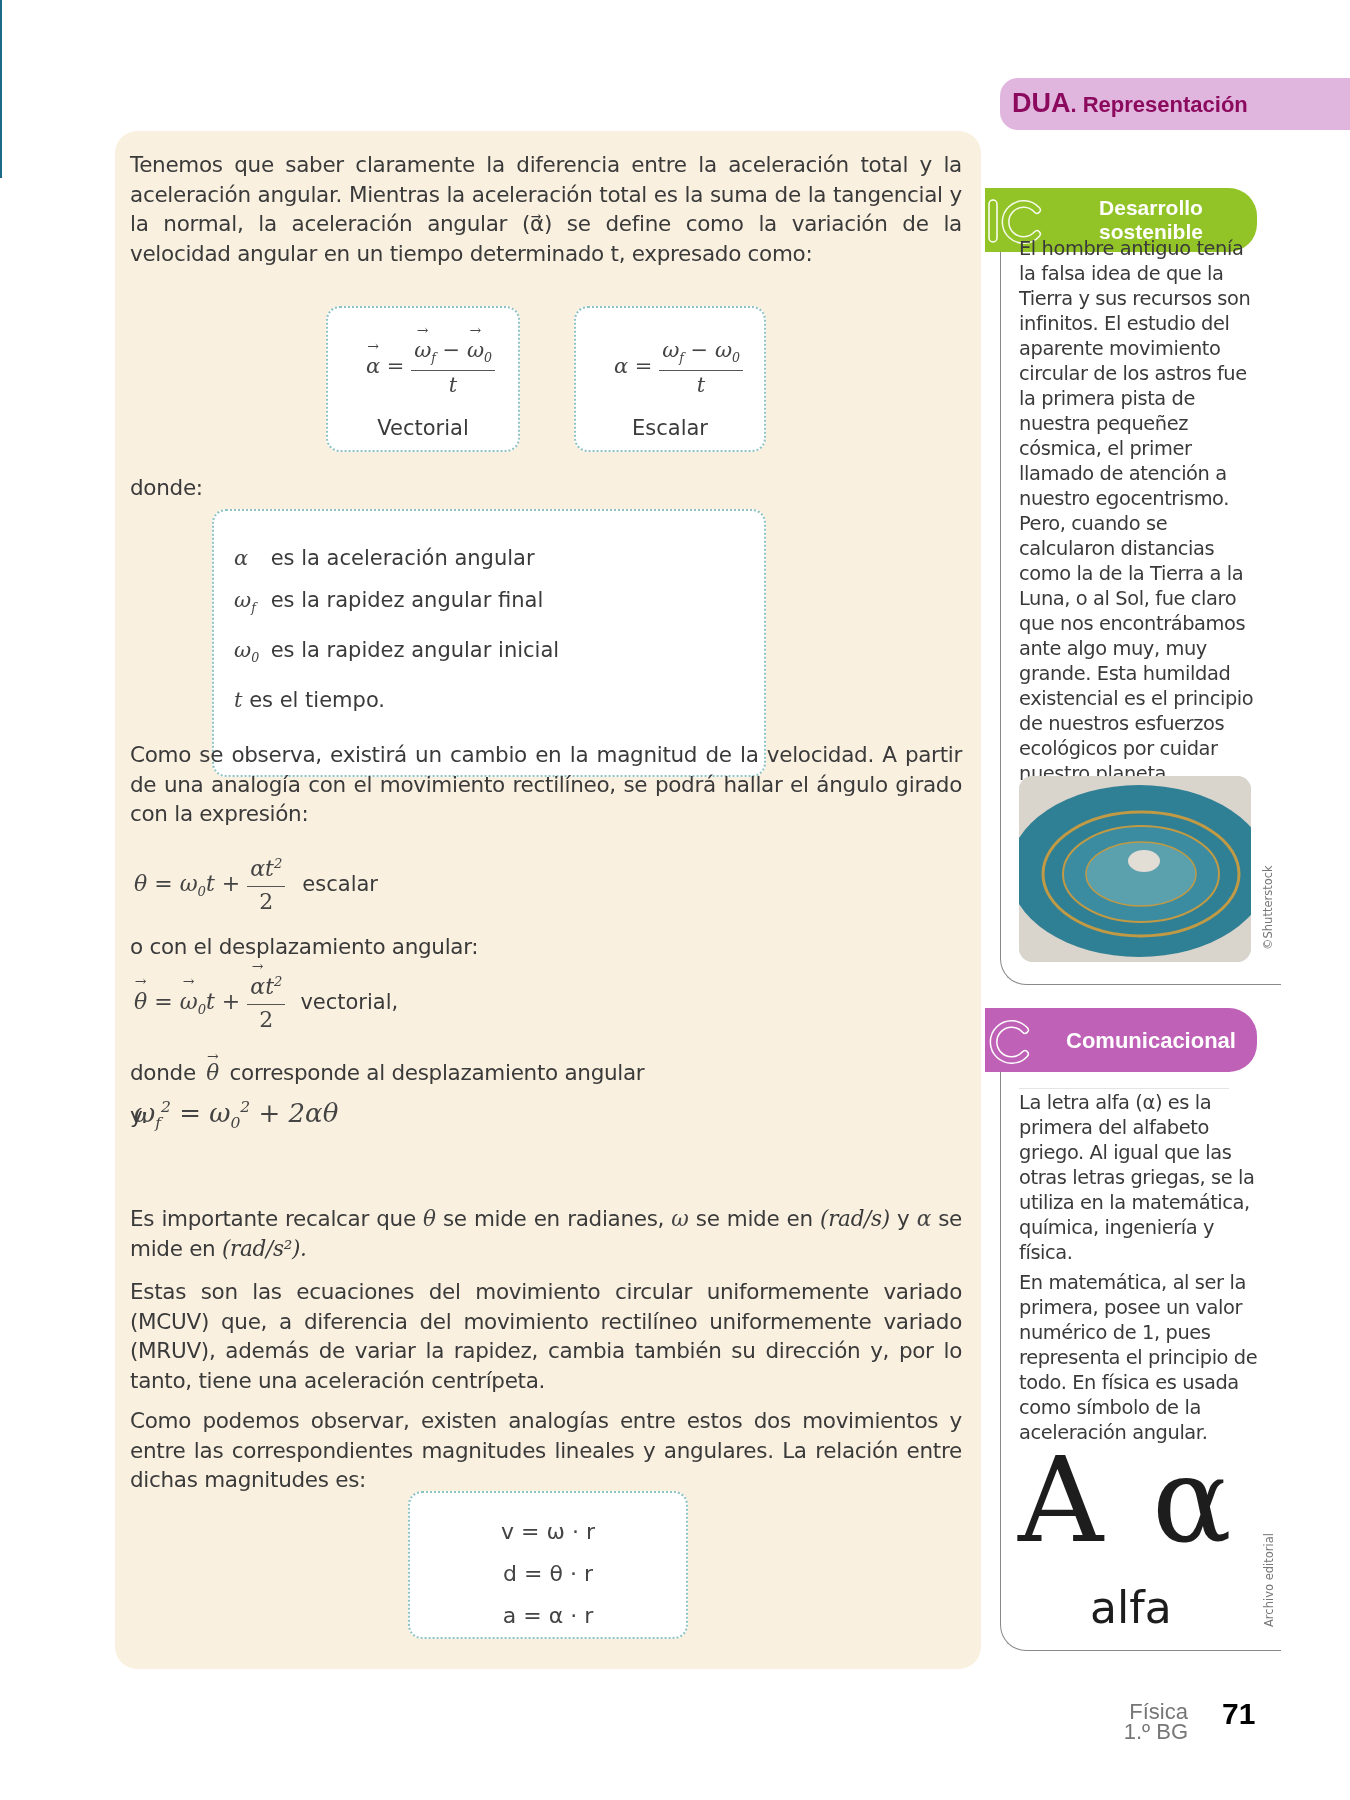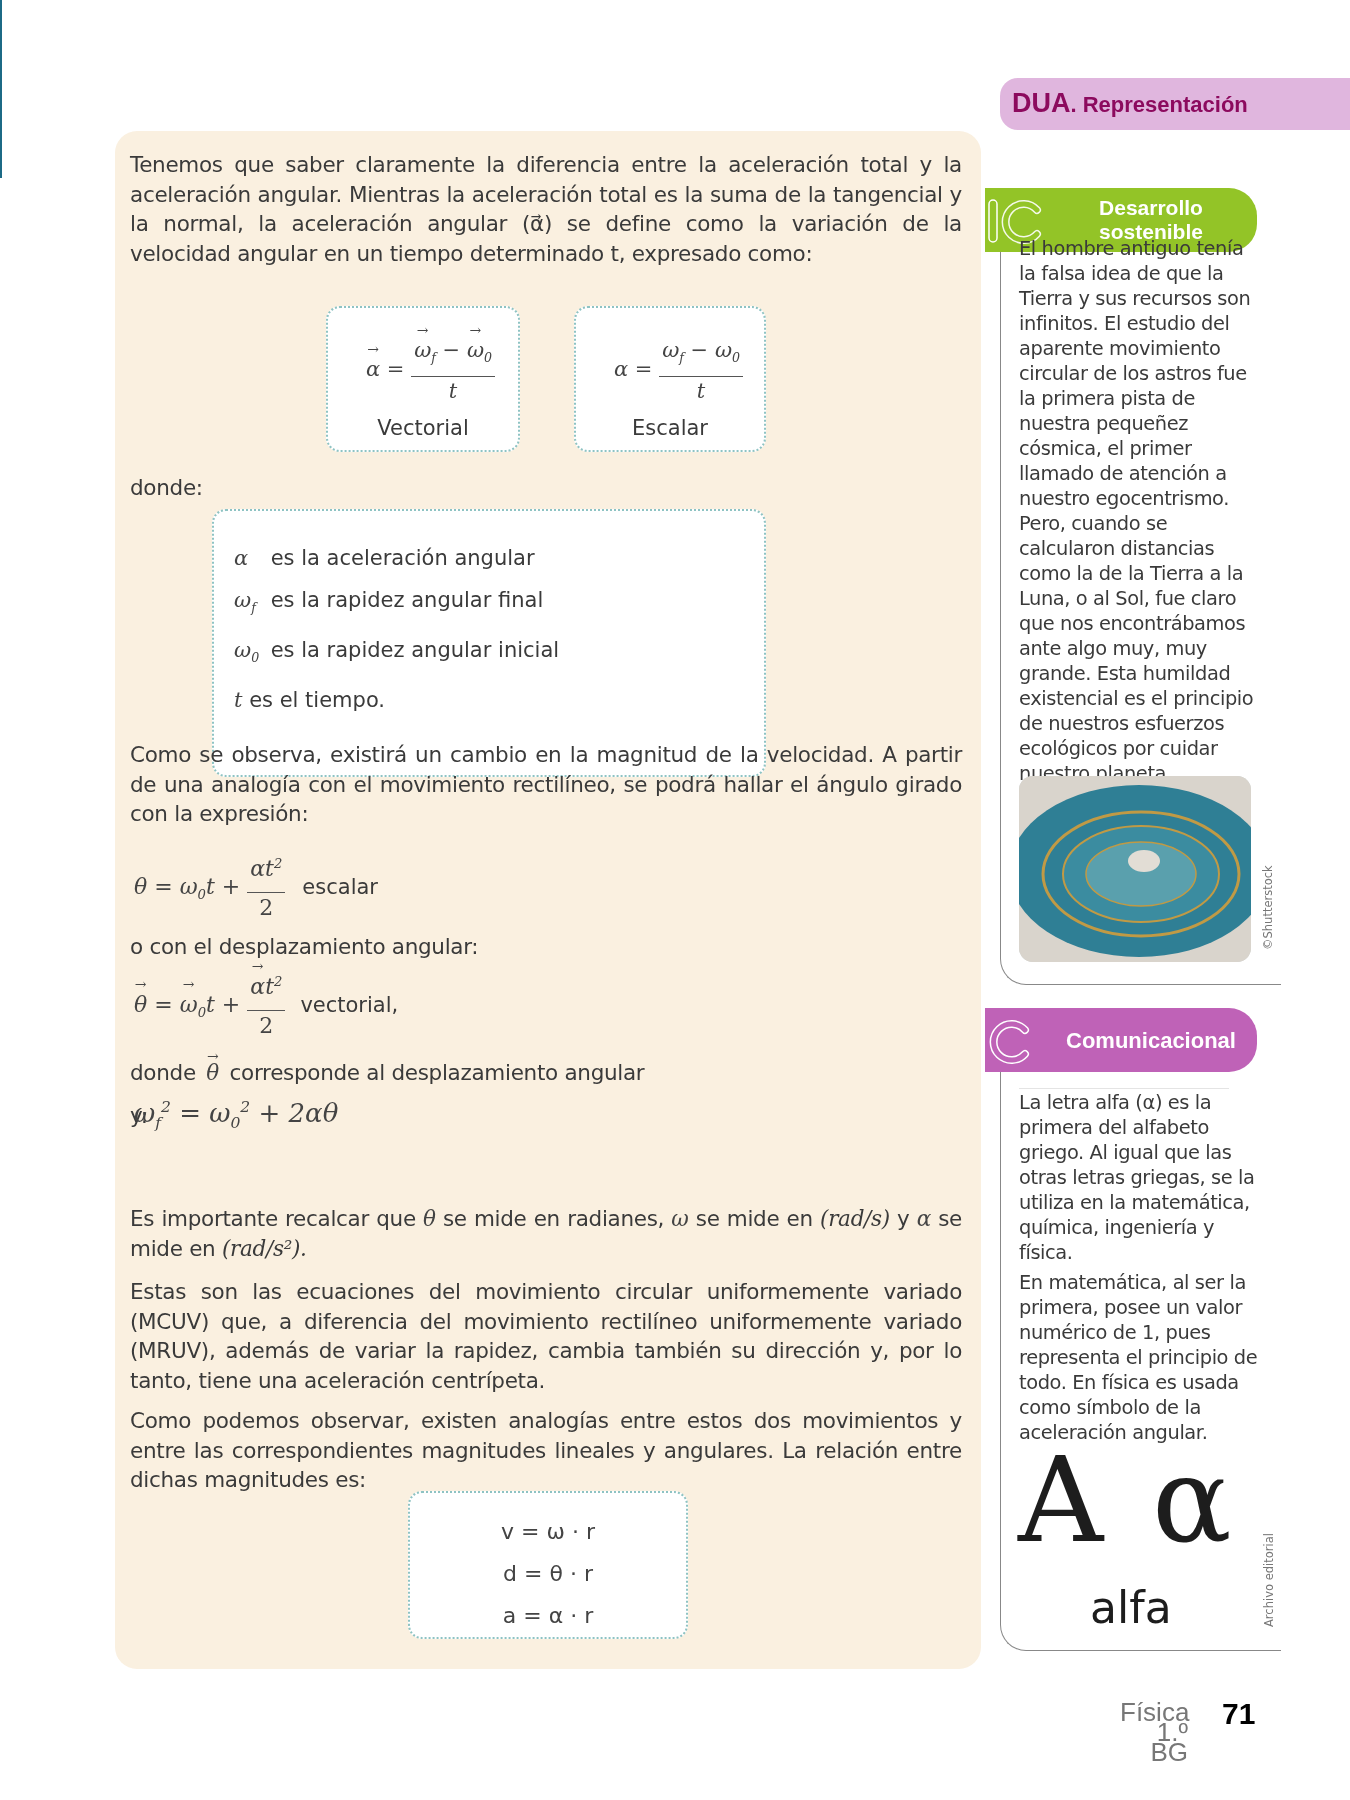--- a/index.html
+++ b/index.html
@@ -4,39 +4,39 @@
 <style>
   html,body{margin:0;padding:0;}
   body{width:1350px;height:1800px;position:relative;background:#ffffff;font-family:"DejaVu Sans","Liberation Sans",sans-serif;color:#3a3a3a;overflow:hidden;}
   .edge-bar{position:absolute;left:0;top:0;width:2px;height:178px;background:#1c6a86;}
   .main-panel{position:absolute;left:115px;top:131px;width:866px;height:1538px;background:#faf0e0;border-radius:22px;}
   .para{position:absolute;left:130px;width:832px;font-size:21.5px;line-height:29.5px;text-align:justify;color:#3a3a3a;letter-spacing:-0.3px;}
   .para i{font-family:"DejaVu Serif",serif;}
   .math{font-family:"DejaVu Serif","Liberation Serif",serif;font-style:italic;color:#444;}
   .dotbox{position:absolute;background:#ffffff;border:2px dotted #8ec3c3;border-radius:14px;box-sizing:border-box;}
   .frac{display:inline-flex;flex-direction:column;align-items:center;vertical-align:middle;}
-  .frac .num{border-bottom:1.5px solid #555;padding:0 3px 11px 3px;}
+  .frac .num{border-bottom:1.5px solid #555;padding:0 3px 5px 3px;}
   .frac .den{padding-top:2px;}
   .vec{position:relative;display:inline-block;}
   .vec::before{content:"→";position:absolute;top:-16px;left:0;right:0;text-align:center;font-size:14px;font-style:normal;}
   .label{position:absolute;font-size:21px;color:#3a3a3a;text-align:center;}
   sub,sup{font-size:60%;}
   
   .dua{position:absolute;left:1000px;top:78px;width:350px;height:52px;background:#e0b6de;border-radius:18px 0 0 18px;}
   .dua-bold{position:absolute;left:12px;top:10px;font-family:"Liberation Sans",sans-serif;font-weight:bold;font-size:27px;color:#8c0a5e;}
   .dua-rest{font-family:"Liberation Sans",sans-serif;font-weight:bold;font-size:22px;color:#8c0a5e;}
   .tab{position:absolute;left:985px;width:272px;border-radius:0 28px 28px 0;color:#ffffff;font-family:"Liberation Sans",sans-serif;font-weight:bold;text-align:center;}
   .tab-green{top:156px;height:64px;background:#93c427;margin-top:32px;}
   .tab-purple{top:1008px;height:64px;background:#bf62b7;}
   .tab-text{position:absolute;left:60px;right:0;text-align:center;}
   .bracket{position:absolute;left:1000px;width:280px;border-left:1.5px solid #888;border-bottom:1.5px solid #888;border-radius:0 0 0 26px;}
   .side-text{position:absolute;left:1019px;width:240px;font-size:19.4px;line-height:25px;color:#3a3a3a;letter-spacing:-0.4px;}
   .credit{position:absolute;font-size:11.5px;color:#777;transform:rotate(-90deg);transform-origin:left top;white-space:nowrap;}
   .photo{position:absolute;left:1019px;top:776px;width:232px;height:186px;border-radius:14px;overflow:hidden;background:#cfd6d8;}
-  .footer-sub{position:absolute;font-family:"Liberation Sans",sans-serif;font-size:26px;color:#777;text-align:right;line-height:20px;}
+  .footer-sub{position:absolute;font-family:"Liberation Sans",sans-serif;font-size:22px;color:#777;text-align:right;line-height:20px;}
   .footer-num{position:absolute;left:1222px;top:1697px;font-family:"Liberation Sans",sans-serif;font-weight:bold;font-size:30px;color:#000000;}
 </style>
 </head>
 <body>
 
 <div class="edge-bar"></div>
 
 <div class="main-panel"></div>
 
 <div class="para" style="top:150px;">Tenemos que saber claramente la diferencia entre la aceleración total y la aceleración angular. Mientras la aceleración total es la suma de la tangencial y la normal, la aceleración angular (α⃗) se define como la variación de la velocidad angular en un tiempo determinado t, expresado como:</div>

